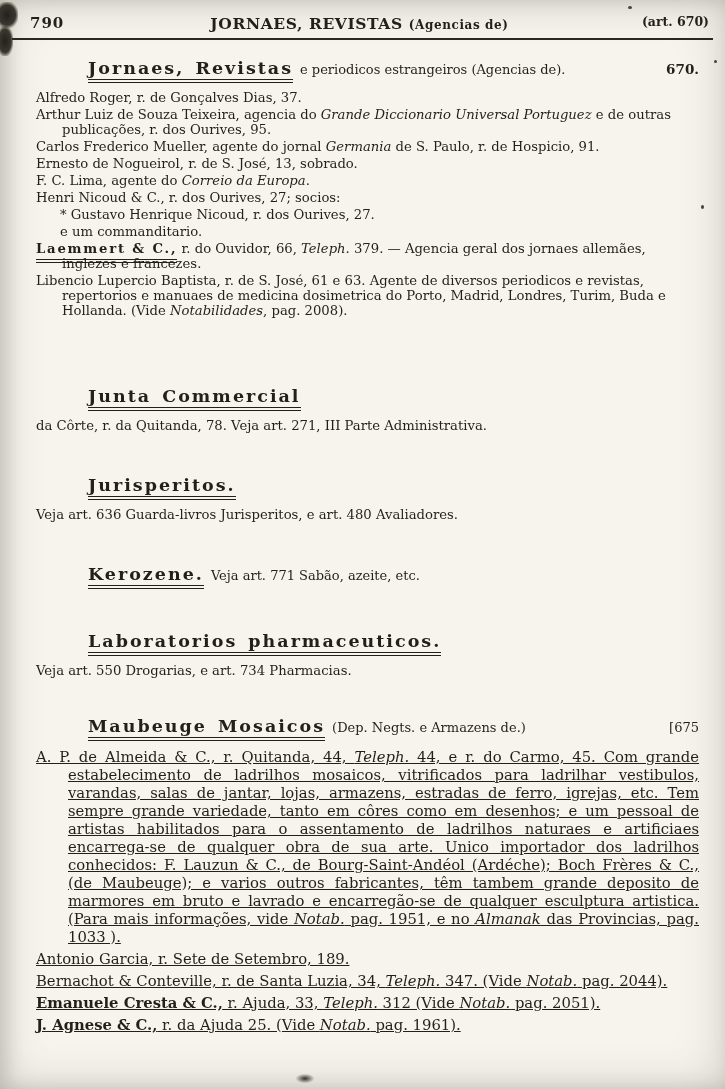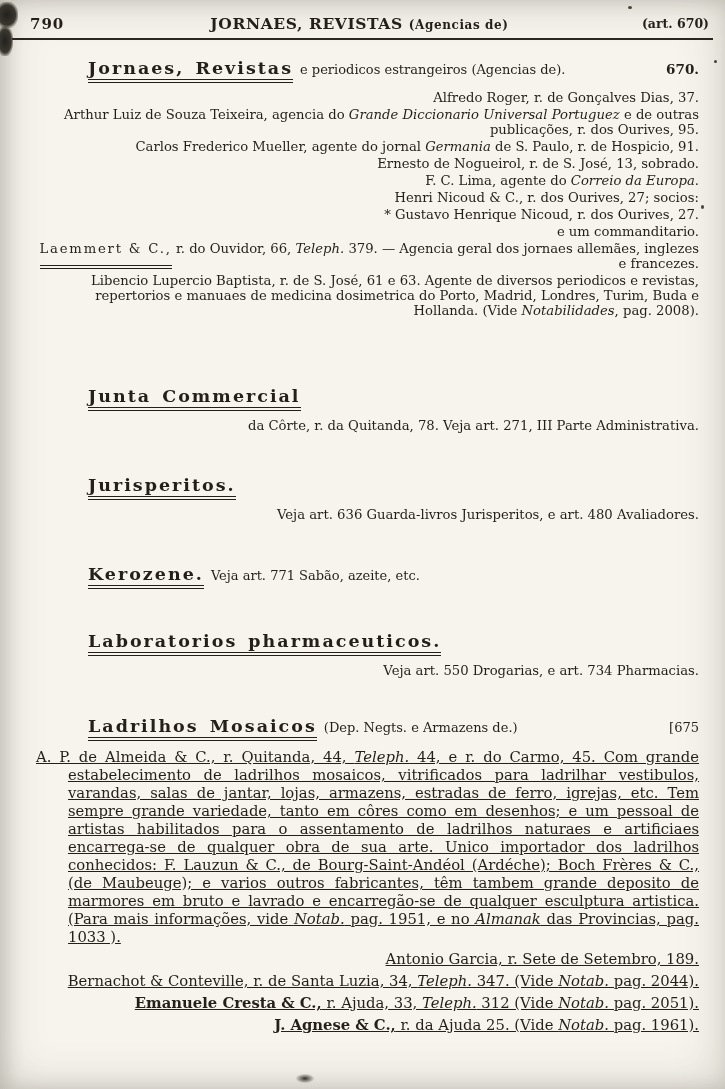--- a/index.html
+++ b/index.html
@@ -13,21 +13,21 @@
     margin: 0 auto;
     background: #f6f4ed;
     color: #241f18;
     overflow: hidden;
     box-shadow: inset 0 0 46px rgba(70,62,50,.22), inset 6px 0 18px rgba(70,62,50,.18);
   }
 
   
   .running-header {
     display: flex;
-    align-items: center;
+    align-items: flex-start;
     padding: 14px 16px 2px 30px;
   }
   .page-number { width: 90px; font-weight: bold; font-size: 15px; letter-spacing: 1px; }
   .running-title { flex: 1; text-align: center; font-weight: bold; font-size: 15.5px; letter-spacing: .6px; white-space: nowrap; }
   .running-title .paren { font-size: 12px; font-weight: bold; }
   .art-ref { width: 110px; text-align: right; font-weight: bold; font-size: 12.5px; }
   .header-rule { border-top: 2.5px solid #2b2620; margin: 3px 12px 0 12px; }
 
   
   #sections { padding: 6px 26px 0 36px; }
@@ -54,37 +54,36 @@
     white-space: nowrap;
   }
   .sec-after { margin-left: 7px; text-align: right; }
   .sec-marker { margin-left: auto; padding-left: 10px; }
   .dir-section:first-child .sec-marker { font-weight: bold; font-size: 13.5px; }
 
   .entry {
     margin: 0 0 2px 0;
     font-size: 13.2px;
     line-height: 15px;
-    text-align: right;
   }
   .entry.hang  { padding-left: 26px; text-indent: -26px; }
   .entry.sub   { padding-left: 24px; }
   .entry.plain { padding-left: 0; }
   .entry.block { padding-left: 32px; text-indent: -32px; text-align: justify; }
 
   
   .dir-section:nth-child(6) .entry { font-size: 14.8px; line-height: 18px; margin-bottom: 4px; text-decoration: underline; }
 
   .it   { font-style: italic; }
   .bold { font-weight: bold; }
   .lead {
-    font-weight: normal;
+    font-weight: bold;
     letter-spacing: 1.8px;
     border-bottom: 4px double #241f18;
-    padding-bottom: 9px;
+    padding-bottom: 3px;
   }
 
   
   .blot { position: absolute; background: radial-gradient(ellipse at center, #23211d 0%, #3a372f 55%, rgba(58,55,47,0) 78%); }
   .blot-a { left: -4px; top: 2px;  width: 22px; height: 26px; }
   .blot-b { left: -3px; top: 26px; width: 16px; height: 30px; }
   .speck  { position: absolute; background: #45413a; border-radius: 50%; }
   .speck-a { left: 628px; top: 6px;  width: 4px; height: 3px; }
   .speck-b { left: 714px; top: 60px; width: 3px; height: 3px; }
   .speck-c { left: 701px; top: 205px; width: 3px; height: 4px; }
@@ -148,21 +147,21 @@
         </div>
       </section>
       <section class="dir-section">
         <div class="heading-line">
           <span class="sec-heading">Laboratorios pharmaceuticos.</span>
         </div>
         <p class="entry plain"><span>Veja art. 550 Drogarias, e art. 734 Pharmacias.</span></p>
       </section>
       <section class="dir-section">
         <div class="heading-line">
-          <span class="sec-heading">Ladrilhos Mosaicos</span>
+          <span class="sec-heading">Maubeuge Mosaicos</span>
           <span class="sec-after">(Dep. Negts. e Armazens de.)</span>
           <span class="sec-marker">[675</span>
         </div>
         <p class="entry block"><span>A. P. de Almeida &amp; C., r. Quitanda, 44, </span><span class="it">Teleph.</span><span> 44, e r. do Carmo, 45. Com grande estabelecimento de ladrilhos mosaicos, vitrificados para ladrilhar vestibulos, varandas, salas de jantar, lojas, armazens, estradas de ferro, igrejas, etc. Tem sempre grande variedade, tanto em côres como em desenhos; e um pessoal de artistas habilitados para o assentamento de ladrilhos naturaes e artificiaes encarrega-se de qualquer obra de sua arte. Unico importador dos ladrilhos conhecidos: F. Lauzun &amp; C., de Bourg-Saint-Andéol (Ardéche); Boch Frères &amp; C., (de Maubeuge); e varios outros fabricantes, têm tambem grande deposito de marmores em bruto e lavrado e encarregão-se de qualquer esculptura artistica. (Para mais informações, vide </span><span class="it">Notab.</span><span> pag. 1951, e no </span><span class="it">Almanak</span><span> das Provincias, pag. 1033 ).</span></p>
         <p class="entry hang"><span>Antonio Garcia, r. Sete de Setembro, 189.</span></p>
         <p class="entry hang"><span>Bernachot &amp; Conteville, r. de Santa Luzia, 34, </span><span class="it">Teleph.</span><span> 347. (Vide </span><span class="it">Notab.</span><span> pag. 2044).</span></p>
         <p class="entry hang"><span class="bold">Emanuele Cresta &amp; C.,</span><span> r. Ajuda, 33, </span><span class="it">Teleph.</span><span> 312 (Vide </span><span class="it">Notab.</span><span> pag. 2051).</span></p>
         <p class="entry hang"><span class="bold">J. Agnese &amp; C.,</span><span> r. da Ajuda 25. (Vide </span><span class="it">Notab.</span><span> pag. 1961).</span></p>
       </section>
     </main>

